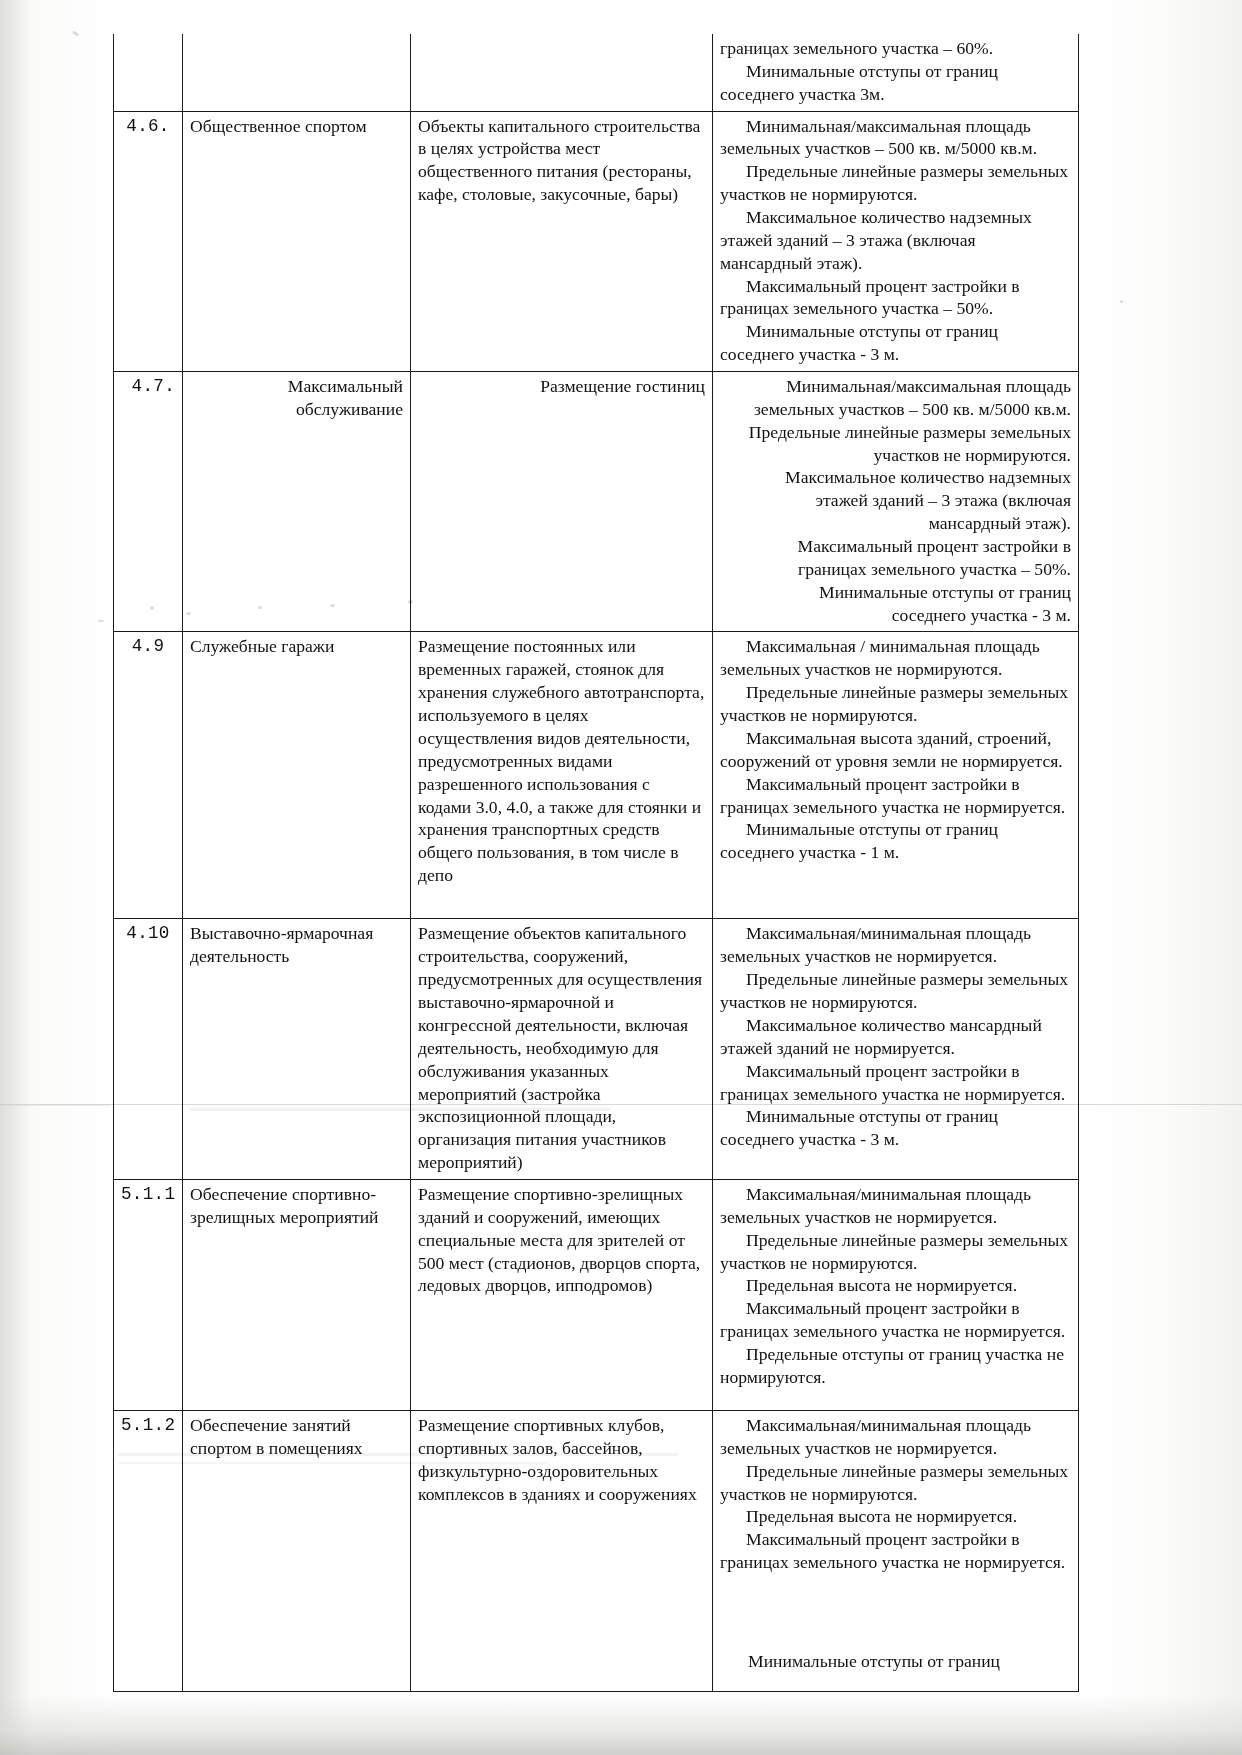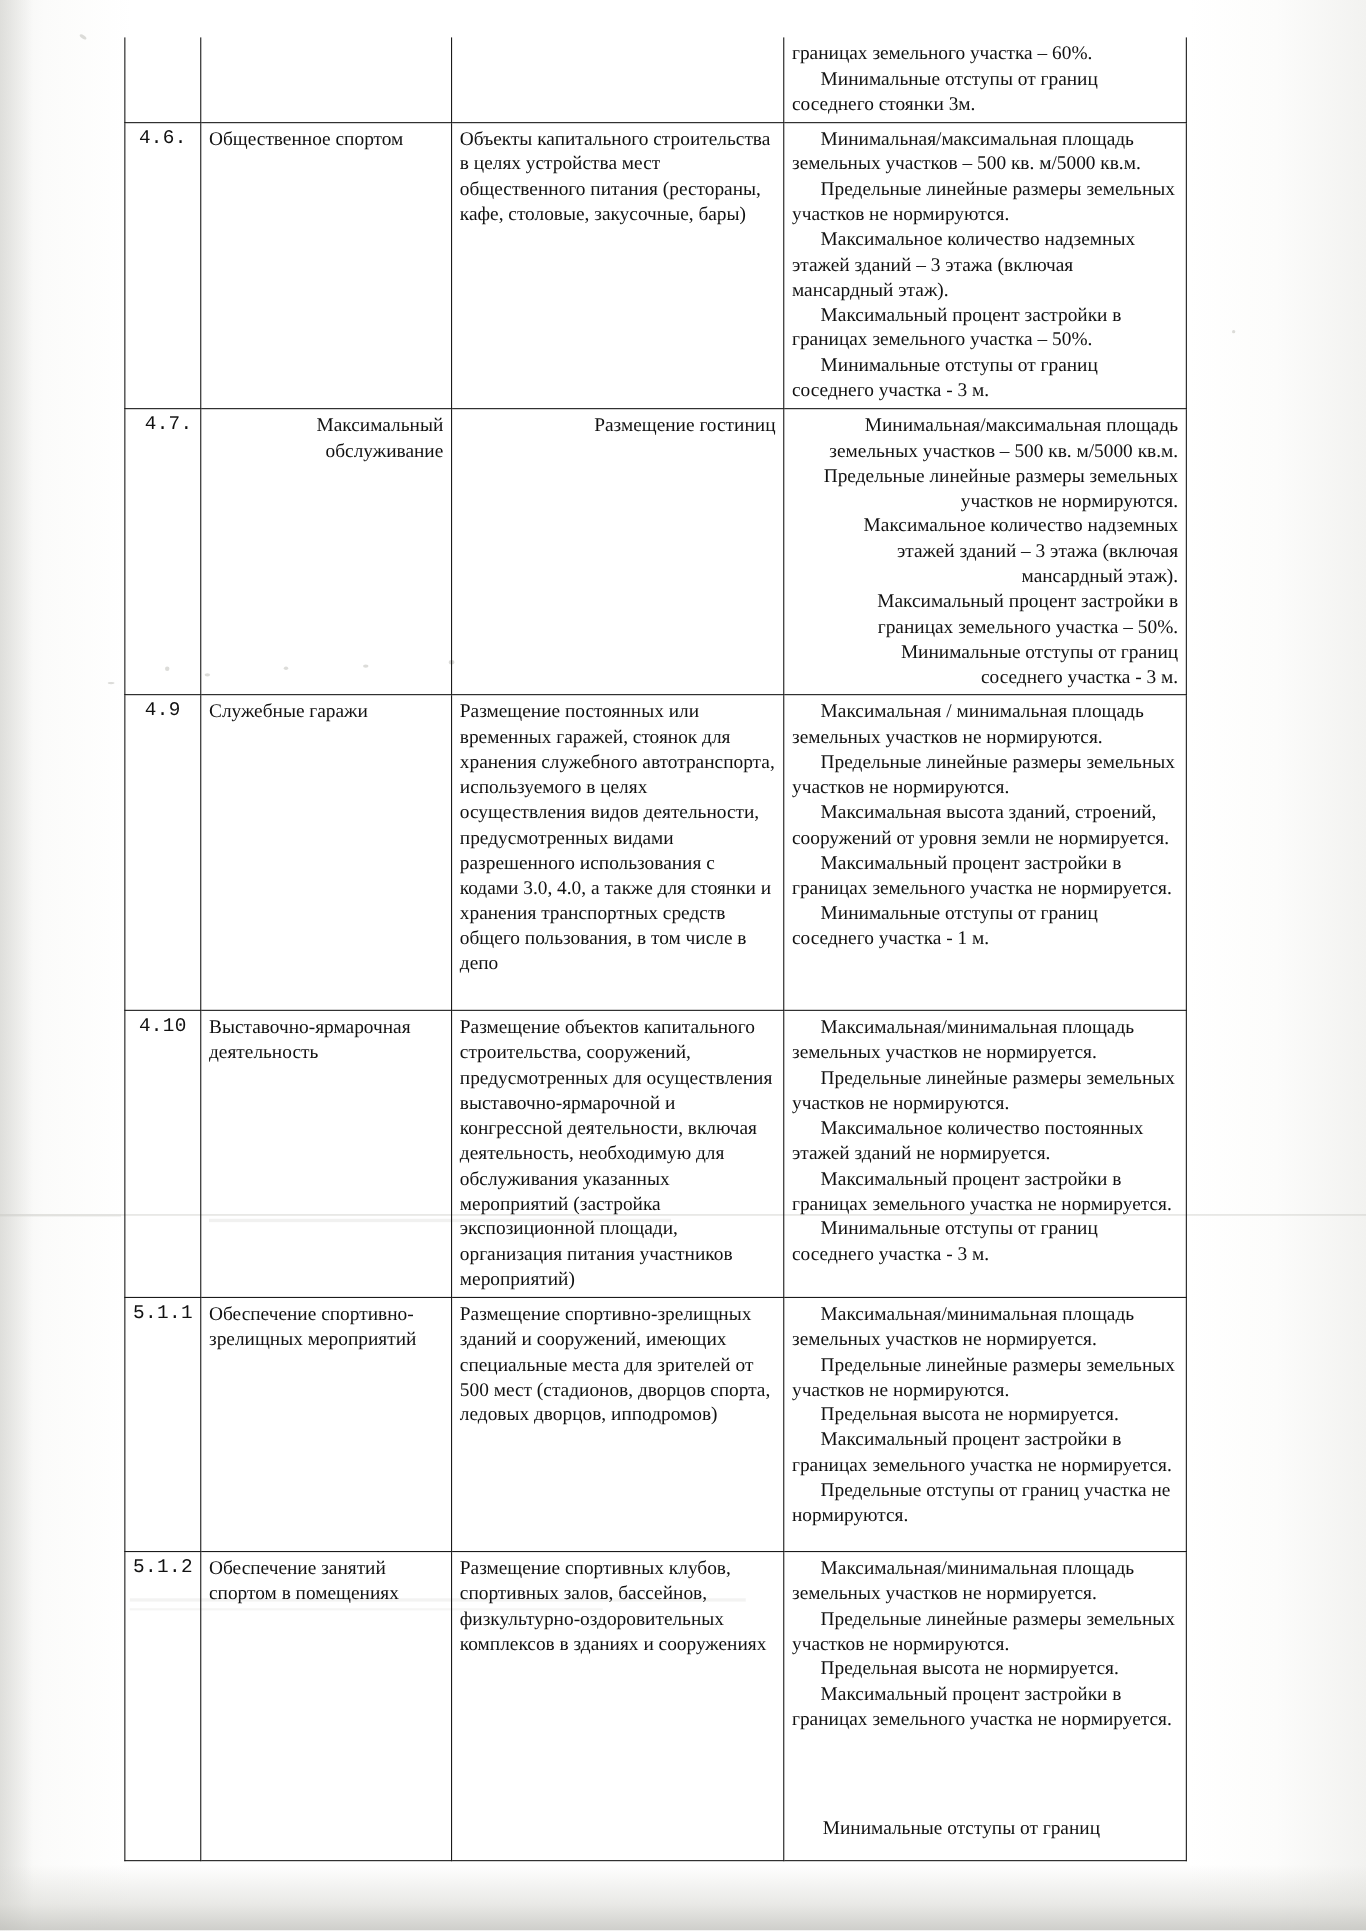--- a/index.html
+++ b/index.html
@@ -159,21 +159,21 @@
   </colgroup>
   <tbody>
 
     <tr class="r-cont row-continued">
       <td class="cell-code"></td>
       <td class="cell-name"></td>
       <td class="cell-desc"></td>
       <td class="cell-params">
         <p class="no-indent">границах земельного участка – 60%.</p>
         <p>Минимальные отступы от границ</p>
-        <p class="no-indent">соседнего стоянки 3м.</p>
+        <p class="no-indent">соседнего участка 3м.</p>
       </td>
     </tr>
 
     <tr class="r-46">
       <td class="cell-code">4.6.</td>
       <td class="cell-name">Общественное спортом</td>
       <td class="cell-desc">Объекты капитального строительства в целях устройства мест общественного питания (рестораны, кафе, столовые, закусочные, бары)</td>
       <td class="cell-params">
         <p>Минимальная/максимальная площадь земельных участков – 500 кв. м/5000 кв.м.</p>
         <p>Предельные линейные размеры земельных участков не нормируются.</p>
@@ -209,21 +209,21 @@
       </td>
     </tr>
 
     <tr class="r-410">
       <td class="cell-code">4.10</td>
       <td class="cell-name">Выставочно-ярмарочная деятельность</td>
       <td class="cell-desc">Размещение объектов капитального строительства, сооружений, предусмотренных для осуществления выставочно-ярмарочной и конгрессной деятельности, включая деятельность, необходимую для обслуживания указанных мероприятий (застройка экспозиционной площади, организация питания участников мероприятий)</td>
       <td class="cell-params">
         <p>Максимальная/минимальная площадь земельных участков не нормируется.</p>
         <p>Предельные линейные размеры земельных участков не нормируются.</p>
-        <p>Максимальное количество постоянных этажей зданий не нормируется.</p>
+        <p>Максимальное количество мансардный этажей зданий не нормируется.</p>
         <p>Максимальный процент застройки в границах земельного участка не нормируется.</p>
         <p>Минимальные отступы от границ соседнего участка - 3 м.</p>
       </td>
     </tr>
 
     <tr class="r-511">
       <td class="cell-code">5.1.1</td>
       <td class="cell-name">Обеспечение спортивно-зрелищных мероприятий</td>
       <td class="cell-desc">Размещение спортивно-зрелищных зданий и сооружений, имеющих специальные места для зрителей от 500 мест (стадионов, дворцов спорта, ледовых дворцов, ипподромов)</td>
       <td class="cell-params">

